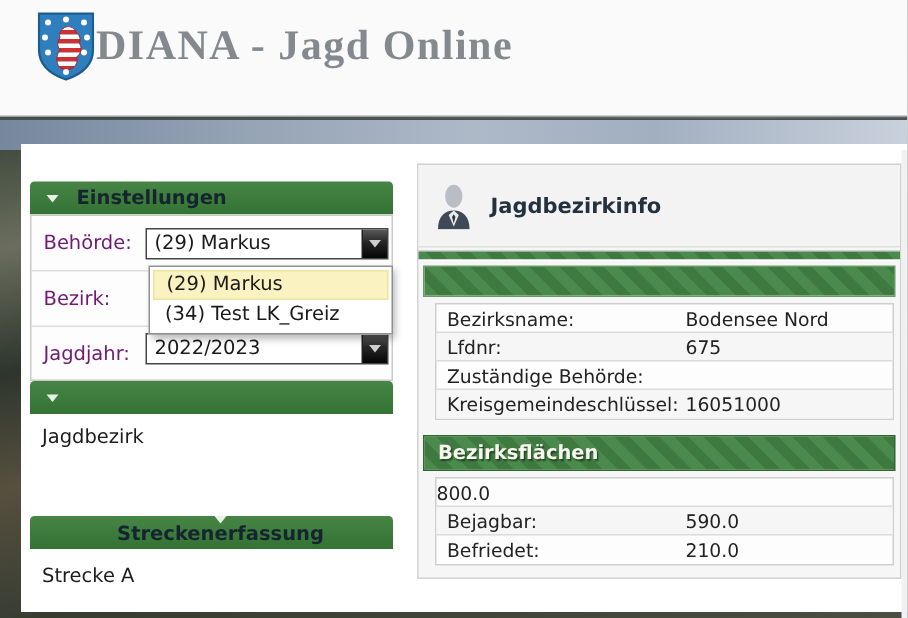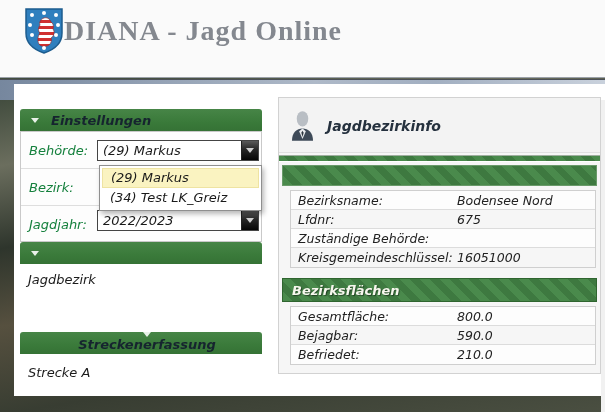--- a/index.html
+++ b/index.html
@@ -13,39 +13,39 @@
   .top-header { position:absolute; top:0; left:0; width:605px; height:78px;
     background:#fafafa; border-bottom:1px solid #9aa0a8; }
   .logo { position:absolute; left:25px; top:8px; width:38px; height:46px; }
   .app-title { position:absolute; left:64px; top:15px;
     font-family:"Liberation Serif","DejaVu Serif",serif; font-weight:bold;
     font-size:28px; color:#84888f; letter-spacing:1px; }
   .gradient-bar { position:absolute; top:79px; left:0; width:605px; height:21px;
     border-top:1px solid #4a4f57;
     background:linear-gradient(90deg,#76879e 0%,#93a1b4 25%,#aeb9c8 52%,#a2afc1 72%,#c9d1dc 100%); }
   
-  .wrapper { position:absolute; left:14px; top:84px; width:591px; height:312px; background:#ffffff;font-style:italic; }
+  .wrapper { position:absolute; left:14px; top:96px; width:591px; height:312px; background:#ffffff; }
 
   
   .side-header { position:absolute; left:6px; width:242px; height:22px;
     background:linear-gradient(180deg,#478547 0%,#3a7a3a 60%,#357235 100%);
     border-radius:3px 3px 0 0; display:flex; align-items:center; cursor:pointer; }
   .side-header .arrow { width:0; height:0; margin-left:11px;
     border-left:4px solid transparent; border-right:4px solid transparent;
     border-top:5px solid #e9f1e9; }
   .side-header .cap { font-weight:bold; font-size:13px; color:#16242f; margin-left:12px; }
   #hdr-einstellungen { top:25px; }
   #hdr-navigation    { top:158px; }
   #hdr-strecken      { top:248px;flex-direction:column; }
 
   .fields-box { position:absolute; left:6px; top:47px; width:242px; height:111px;
     background:#fdfdfd; border:1px solid #c9c9c9; }
   .field-row { height:37px; border-bottom:1px solid #dedede; display:flex; align-items:center; }
   .field-row:last-child { border-bottom:none; }
-  .field-label { padding-left:8px; font-size:13px; color:#15803d; }
+  .field-label { padding-left:8px; font-size:13px; color:#701a75; }
 
   .fake-select { position:absolute; height:21px; width:162px; left:83px;
     background:#fff; border:1px solid #444; display:flex; align-items:center; cursor:pointer; }
   .fake-select .val { flex:1; padding-left:5px; font-size:13px; color:#1a1a1a;
     white-space:nowrap; overflow:hidden; }
   .fake-select .btn { width:17px; height:100%; display:flex; align-items:center; justify-content:center;
     background:linear-gradient(180deg,#5a5a5a 0%,#262626 45%,#050505 100%); border-left:1px solid #222; }
   .fake-select .btn .tri { width:0; height:0; border-left:4px solid transparent;
     border-right:4px solid transparent; border-top:5px solid #cfcfcf; }
   #select-behoerde { top:56px; z-index:3; }
@@ -203,21 +203,20 @@
           <span class="tbl-value">16051000</span>
         </div>
       </div>
 
       <div class="areas-header stripes">
         <span class="cap">Bezirksflächen</span>
       </div>
 
       <div class="areas-table">
         <div class="tbl-row">
-          <span class="tbl-label">Gesamtfläche:</span>
           <span class="tbl-value">800.0</span>
         </div>
         <div class="tbl-row">
           <span class="tbl-label">Bejagbar:</span>
           <span class="tbl-value">590.0</span>
         </div>
         <div class="tbl-row">
           <span class="tbl-label">Befriedet:</span>
           <span class="tbl-value">210.0</span>
         </div>

